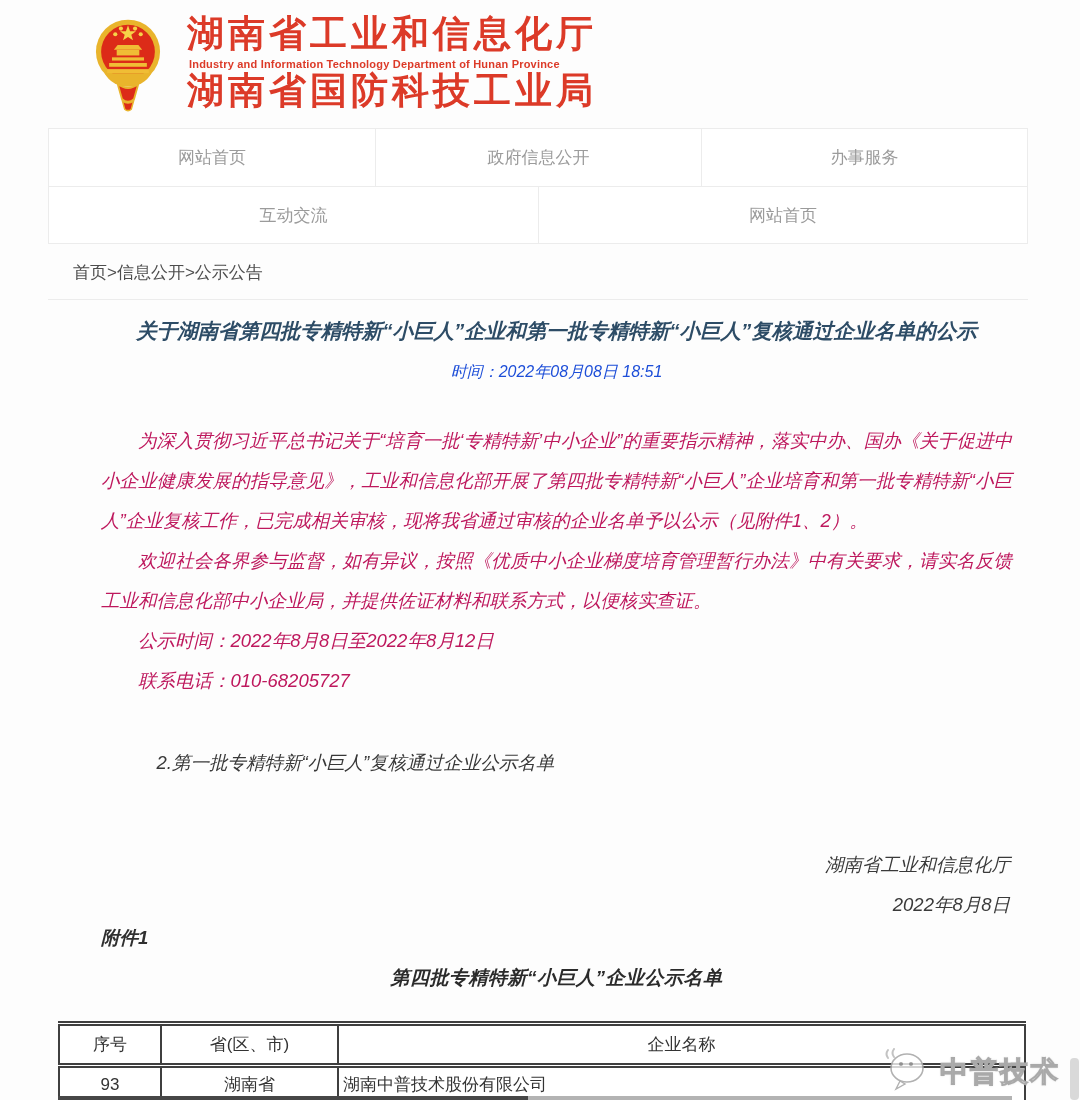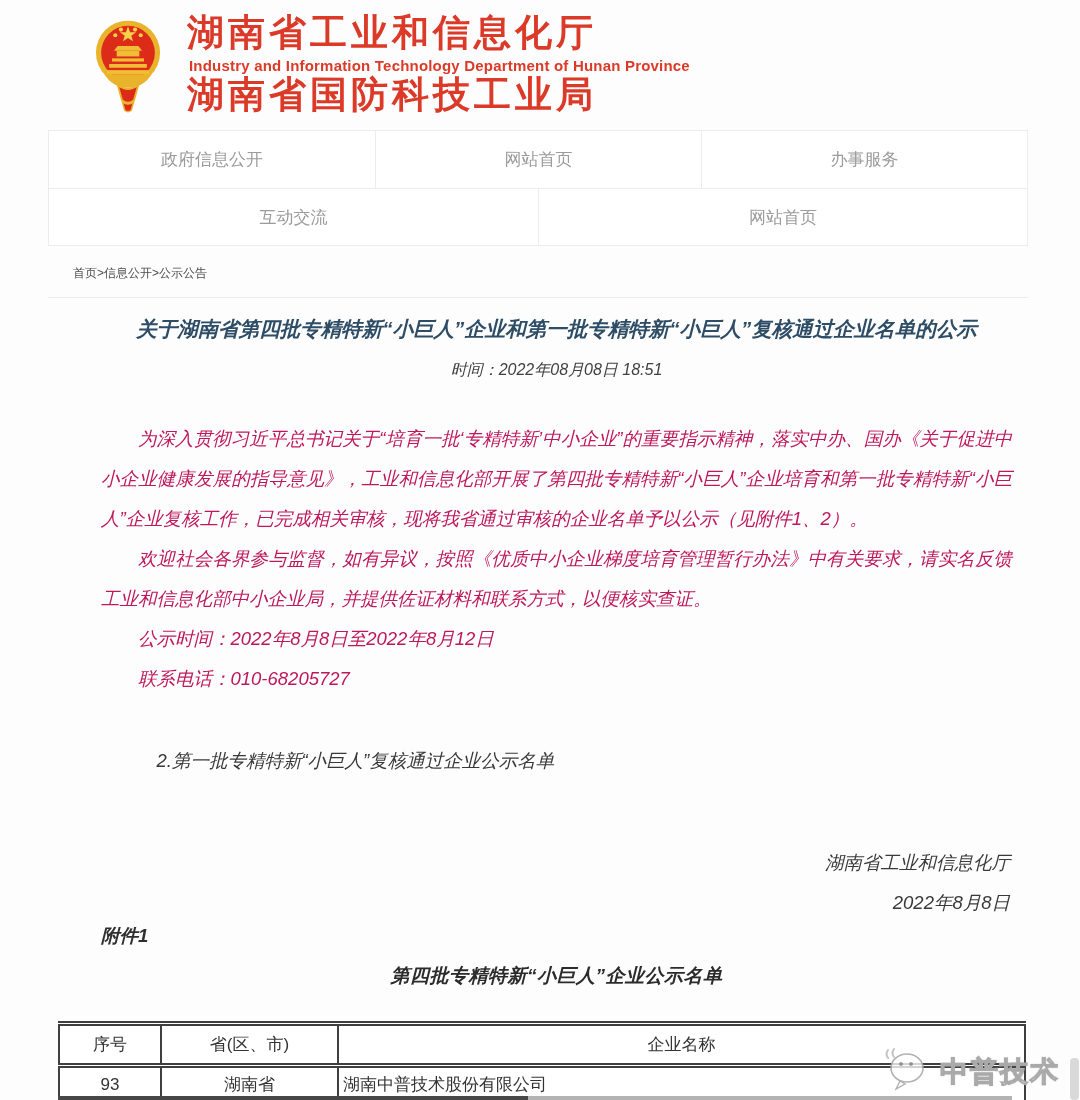--- a/index.html
+++ b/index.html
@@ -5,38 +5,38 @@
   * { margin:0; padding:0; box-sizing:border-box; }
   html,body { background:#ffffff; }
   body { font-family:"Liberation Sans","DejaVu Sans",sans-serif; }
   .page{ width:1080px; height:1100px; position:relative; overflow:hidden; background:#fdfdfd; margin:0 auto; }
 
   
   .site-header{ display:flex; align-items:center; padding:12px 0 10px 95px; background:#fdfdfd; }
   .emblem{ width:66px; height:102px; flex:0 0 auto; }
   .org-titles{ margin-left:26px; color:#dc3a28; }
   .org-cn{ font-size:37px; font-weight:bold; letter-spacing:4px; line-height:1.15; white-space:nowrap; }
-  .org-en{ font-size:15px; font-weight:bold; letter-spacing:.2px; margin:2px 0 0 2px; white-space:nowrap; }
+  .org-en{ font-size:11px; font-weight:bold; letter-spacing:.2px; margin:2px 0 0 2px; white-space:nowrap; }
 
   
   .main-nav{ margin:4px 52px 0 48px; border:1px solid #ececec; background:#ffffff; }
   .nav-row{ display:flex; height:57px; }
   .nav-row + .nav-row{ border-top:1px solid #ececec; }
   .nav-cell{ display:flex; align-items:center; justify-content:center; color:#9b9b9b; font-size:17px; cursor:pointer; }
   .nav-cell + .nav-cell{ border-left:1px solid #ececec; }
   .r1c{ flex:1 1 33.3%; } .r2c{ flex:1 1 50%; }
 
   
   .crumb-wrap{ margin:0 52px 0 48px; border-bottom:1px solid #ececec; padding:17px 0 15px 25px; }
-  .crumb{ color:#4d4d4d; font-size:12px; cursor:pointer; }
+  .crumb{ color:#4d4d4d; font-size:17px; cursor:pointer; }
 
   
   .article{ padding:17px 68px 0 101px; background:#fdfdfd;font-style:italic; }
   .art-title{ text-align:center; font-size:20.5px; font-weight:bold; color:#2d4c66; line-height:1.35; }
-  .art-time{ text-align:center; font-size:16px; color:#404040; margin-top:17px; }
+  .art-time{ text-align:center; font-size:16px; color:#1d4ed8; margin-top:17px; }
   .art-body{ margin-top:38px; }
   .art-body p{ font-size:18.5px; color:#be185d; line-height:40px; text-indent:2em; text-align:justify; }
   .attach-block{ margin-top:42px; font-size:18.5px; color:#383838; line-height:40px; }
   .attach-line{ display:flex; }
   .attach-line .lbl{ white-space:nowrap; }
   .attach-line .lbl.ghost{ visibility:hidden; }
   .sign-block{ margin-top:62px; text-align:right; font-size:18.5px; color:#3a3a3a; line-height:40px; padding-right:2px; }
 
   
   .annex-label{ font-size:18.5px; color:#2f2f2f; font-weight:600; }
@@ -84,22 +84,22 @@
     </svg>
     <div class="org-titles">
       <div class="org-cn">湖南省工业和信息化厅</div>
       <div class="org-en">Industry and Information Technology Department of Hunan Province</div>
       <div class="org-cn">湖南省国防科技工业局</div>
     </div>
   </div>
 
   <div class="main-nav">
     <div class="nav-row">
+      <div class="nav-cell r1c">网站首页</div>
       <div class="nav-cell r1c">政府信息公开</div>
-      <div class="nav-cell r1c">网站首页</div>
       <div class="nav-cell r1c">办事服务</div>
     </div>
     <div class="nav-row">
       <div class="nav-cell r2c">互动交流</div>
       <div class="nav-cell r2c">网站首页</div>
     </div>
   </div>
 
   <div class="crumb-wrap">
     <span class="crumb">首页&gt;信息公开&gt;公示公告</span>

